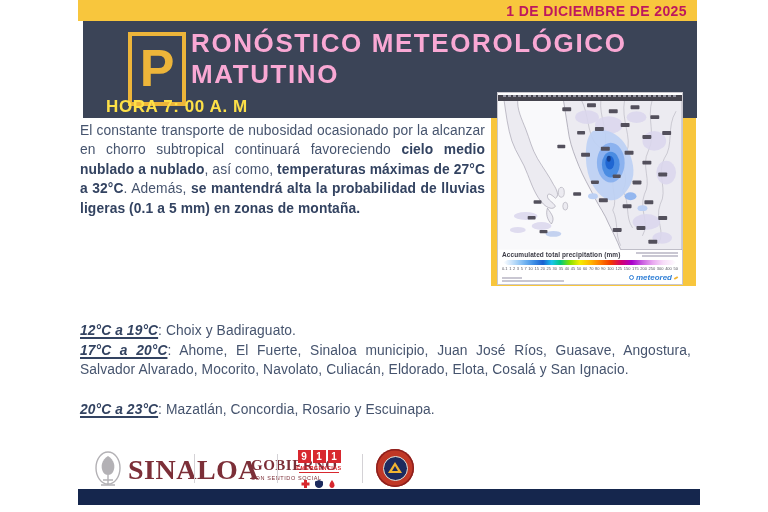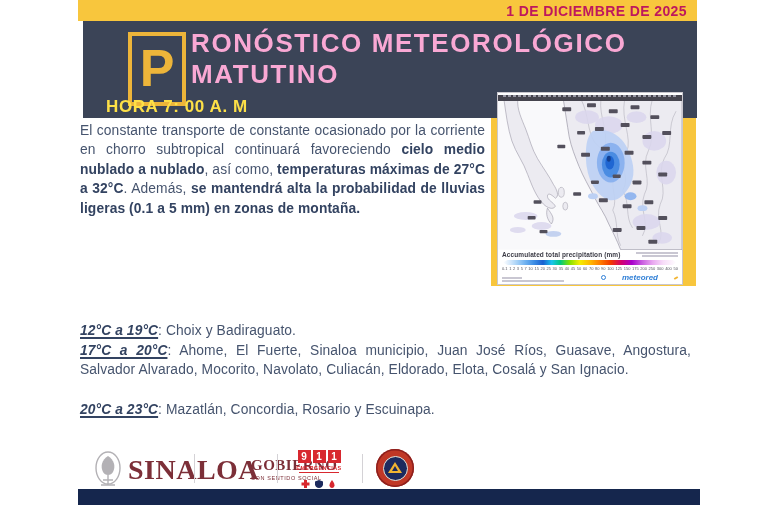--- a/index.html
+++ b/index.html
@@ -64,21 +64,21 @@
       #3c8ce4 18%,#1a60d0 23%,#19c3ee 28%,#00c97e 33%,#7ee000 38%,#f4ee00 44%,
       #ffb900 50%,#ff7a00 56%,#f23800 62%,#d4006e 68%,#a800cc 74%,#c95fe0 80%,
       #e9a8f0 86%,#f7dcf8 92%,#ffffff 100%);
   }
   .legend-ticks {
     font-size:4px; color:#55555f; letter-spacing:0; word-spacing:0.5px;
     white-space:nowrap; overflow:hidden; text-align:center;
   }
   .legend-row2 { display:flex; justify-content:space-between; align-items:flex-end; margin-top:2px; }
   .source-lines { display:flex; flex-direction:column; gap:1.5px; }
-  .brand-wrap { display:flex; align-items:center; gap:16px;text-align:right; }
+  .brand-wrap { display:flex; align-items:center; gap:2px;text-align:right; }
   .brand-dot { width:5px; height:5px; border-radius:50%; border:1.2px solid #2f7fd6; box-sizing:border-box; }
   .brand-text { font-size:8px; font-weight:bold; font-style:italic; color:#2f7fd6; }
   .brand-tick { width:4px; height:2px; background:#f2b431; transform:rotate(-30deg); }
   
   .para {
     position:absolute; color:#46546e; font-size:13.8px; line-height:19.4px;
     text-align:justify; letter-spacing:0.1px;
   }
   .para b { color:#334361; }
   .range-label {
@@ -261,21 +261,21 @@
         </span>
         <span class="brand-wrap">
           <span class="brand-dot"></span>
           <span class="brand-text">meteored</span>
           <span class="brand-tick"></span>
         </span>
       </div>
     </div>
   </div>
 
-  <div class="para p-intro"><span>El constante transporte de constante ocasionado por la corriente en chorro subtropical continuará favoreciendo </span><b>cielo medio nublado a nublado</b><span>, así como, </span><b>temperaturas máximas de 27°C a 32°C</b><span>. Además, </span><b>se mantendrá alta la probabilidad de lluvias ligeras (0.1 a 5 mm) en zonas de montaña.</b></div>
+  <div class="para p-intro"><span>El constante transporte de nubosidad ocasionado por la alcanzar en chorro subtropical continuará favoreciendo </span><b>cielo medio nublado a nublado</b><span>, así como, </span><b>temperaturas máximas de 27°C a 32°C</b><span>. Además, </span><b>se mantendrá alta la probabilidad de lluvias ligeras (0.1 a 5 mm) en zonas de montaña.</b></div>
 
 
 
   <div class="para r1"><span class="range-label">12°C a 19°C</span><span>: Choix y Badiraguato.</span></div>
 
   <div class="para r2"><span class="range-label">17°C a 20°C</span><span>: Ahome, El Fuerte, Sinaloa municipio, Juan José Ríos, Guasave, Angostura, Salvador Alvarado, Mocorito, Navolato, Culiacán, Eldorado, Elota, Cosalá y San Ignacio.</span></div>
 
   <div class="para r3"><span class="range-label">20°C a 23°C</span><span>: Mazatlán, Concordia, Rosario y Escuinapa.</span></div>
 
   <svg class="seal" width="32" height="40" viewBox="0 0 32 40">

